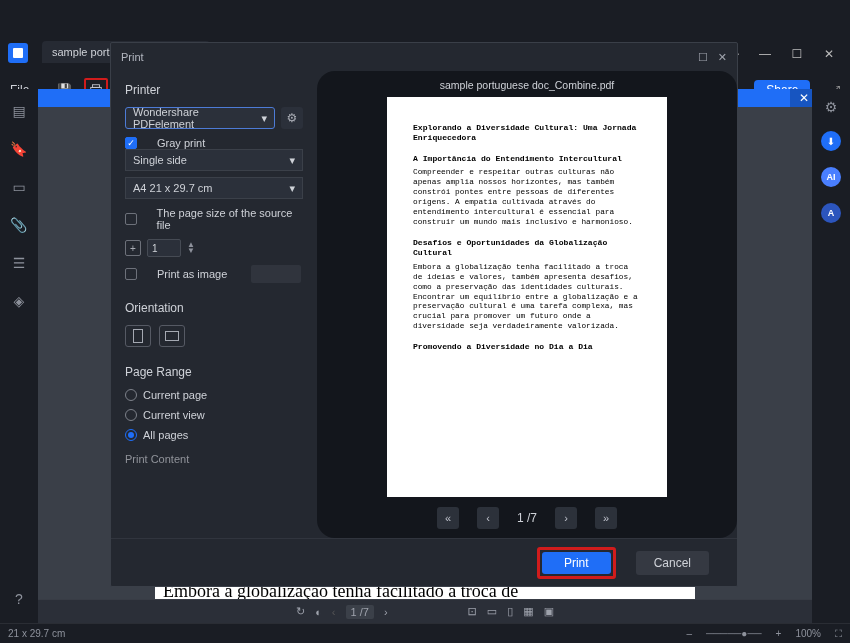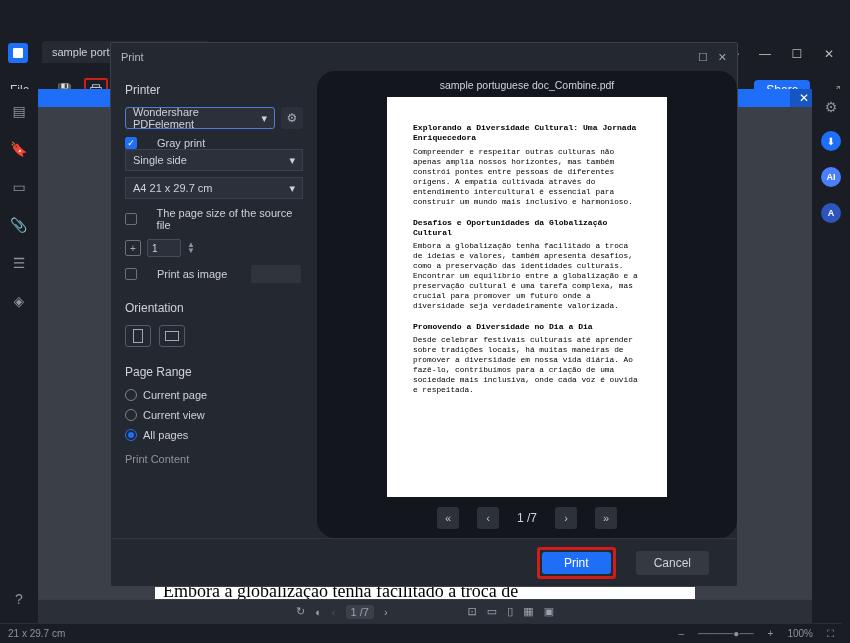--- a/index.html
+++ b/index.html
@@ -157,21 +157,21 @@
     .pg-btn{ width:22px; height:22px; background:#2c313a; border-radius:3px; display:flex; align-items:center; justify-content:center; color:#bfc2cc; font-size:11px;}
     .dlg-footer{
       height: 48px; display:flex; align-items:center; justify-content:flex-end; gap:20px; padding-right:28px;
       border-top:1px solid #31353e;
     }
     .btn-print-wrap{ border:3px solid #d11c1c; border-radius:3px; padding:2px;}
     .btn-print{ background:#1f6ef7; color:white; padding: 4px 22px; border-radius:3px; font-size:12px;}
     .btn-cancel{ background:#353942; color:#cfd2d8; padding:5px 18px; border-radius:3px; font-size:12px;}
 
     .statusbar{
-      position:absolute; left:0; bottom:0; right:8px; height:20px;
+      position:absolute; left:0; bottom:0; right:0; height:20px;
       background:#1a1d24; border-top:1px solid #2a2d34;
       display:flex; align-items:center;
       font-size:10px; color:#8e929c;
       padding: 0 8px;
     }
     .status-right{ margin-left:auto; display:flex; align-items:center; gap:14px;}
     .doc-toolbar{
       position:absolute; left:38px; right:38px; bottom:20px; height:24px;
       background:#2b2f38; border-top:1px solid #383c45;
       display:flex; align-items:center; justify-content:center; gap:10px;
@@ -357,25 +357,25 @@
           <span>All pages</span>
       </div>
 
       <div class="trunc-sec">Print Content</div>
     </div>
 
     <div class="dlg-right">
       <div class="preview-fn">sample portuguese doc_Combine.pdf</div>
       <div class="preview-page">
         <h4>Explorando a Diversidade Cultural: Uma Jornada Enriquecedora</h4>
+        <h4>A Importância do Entendimento Intercultural</h4>
         <p>Compreender e respeitar outras culturas não apenas amplia nossos horizontes, mas também constrói pontes entre pessoas de diferentes origens. A empatia cultivada através do entendimento intercultural é essencial para construir um mundo mais inclusivo e harmonioso.</p>
         <h4>Desafios e Oportunidades da Globalização Cultural</h4>
         <p>Embora a globalização tenha facilitado a troca de ideias e valores, também apresenta desafios, como a preservação das identidades culturais. Encontrar um equilíbrio entre a globalização e a preservação cultural é uma tarefa complexa, mas crucial para promover um futuro onde a diversidade seja verdadeiramente valorizada.</p>
         <h4>Promovendo a Diversidade no Dia a Dia</h4>
-        <p>Desde celebrar festivais culturais até aprender sobre tradições locais, há muitas maneiras de promover a diversidade em nossa vida diária. Ao fazê-lo, contribuímos para a criação de uma sociedade mais inclusiva, onde cada voz é ouvida e respeitada.</p>
       </div>
       <div class="pager">
         <span class="pg-btn">«</span>
         <span class="pg-btn">‹</span>
         <span><span>1</span> /<span>7</span></span>
         <span class="pg-btn">›</span>
         <span class="pg-btn">»</span>
       </div>
     </div>
   </div>

